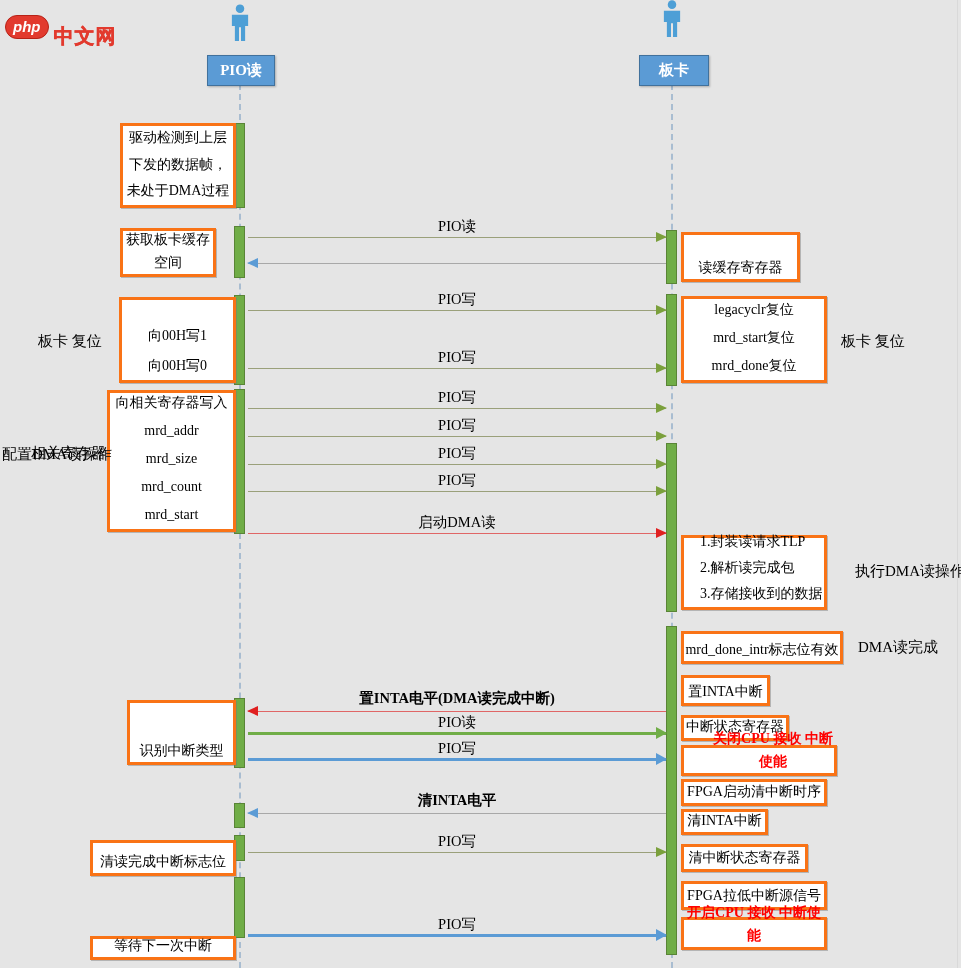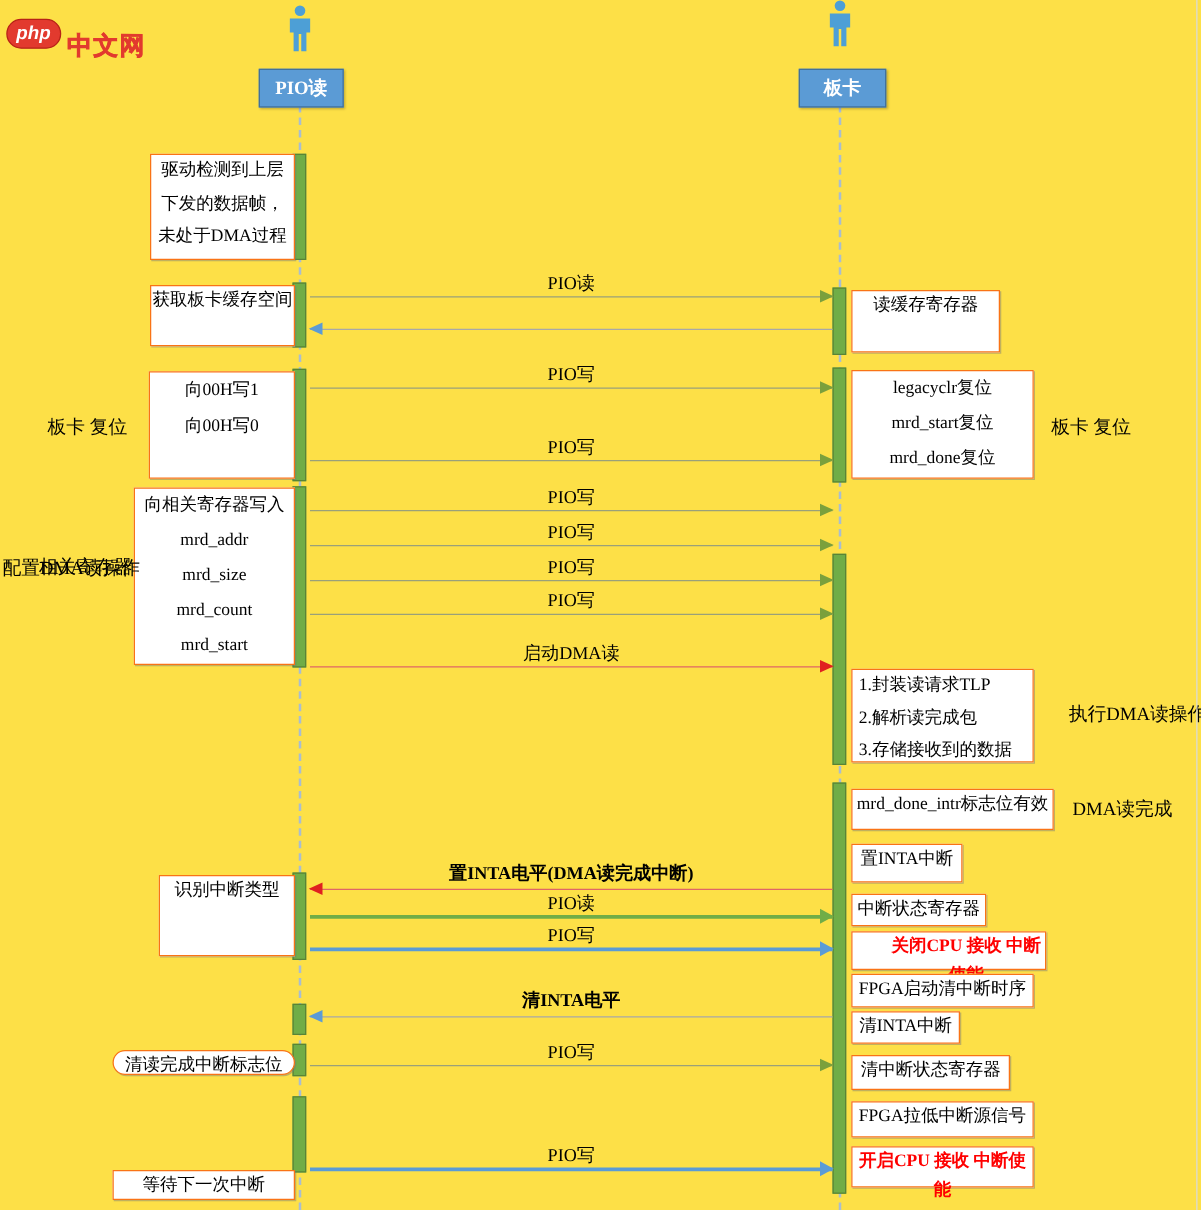--- a/index.html
+++ b/index.html
@@ -1,30 +1,30 @@
 <!DOCTYPE html>
 <html><head>
 <meta charset="utf-8">
 <style>
   html,body{margin:0;padding:0;background:#fff;}
-  #canvas{position:relative;width:961px;height:968px;background:#fde047;overflow:hidden;
+  #canvas{position:relative;width:961px;height:968px;background:#e5e5e5;overflow:hidden;
           font-family:"Liberation Serif","DejaVu Serif",serif;color:#000;}
   
   .lifeline{position:absolute;width:0;border-left:2px dashed #a9bdd1;}
   
   .bar{position:absolute;width:11px;background:#70AD47;border:1px solid #598436;box-sizing:border-box;}
   
   .actor-box{position:absolute;background:#5B9BD5;border:1px solid #41719C;box-shadow:1px 1px 2px rgba(0,0,0,.25);
              color:#fff;font-weight:bold;font-size:15px;display:flex;align-items:center;justify-content:center;}
   .person{position:absolute;}
   
-  .note{position:absolute;background:#fff;border:1px solid #f97316;box-shadow:1px 1px 0 rgba(120,120,120,.45);
-        box-sizing:border-box;font-size:14px;display:flex;flex-direction:column;justify-content:flex-start;
+  .note{position:absolute;background:#fff;border:3px solid #f97316;box-shadow:1px 1px 0 rgba(120,120,120,.45);
+        box-sizing:border-box;font-size:14px;display:flex;flex-direction:column;justify-content:flex-end;
         align-items:center;text-align:center;line-height:1.65;}
-  .note.left-text{align-items:flex-start;text-align:left;padding-left:5px;}
+  .note.left-text{align-items:flex-start;text-align:left;padding-left:16px;}
   .note .red-bold{color:#FF0000;font-weight:bold;}
   
   .flabel{position:absolute;font-size:15px;white-space:nowrap;}
   
   .arrow{position:absolute;left:248px;width:418px;height:0;}
   .aline{position:absolute;left:0;right:0;top:0;border-top:1px solid #9aa07a;}
   .aline.red{border-top-color:#e06666;}
   .aline.gray{border-top-color:#a8a8a8;}
   .aline.thickgreen{border-top:3px solid #70AD47;top:-1px;}
   .aline.thickblue{border-top:3px solid #5B9BD5;top:-1px;}
@@ -162,38 +162,38 @@
     <span class="alabel">PIO写</span>
     <i class="aline thickblue"></i>
       <i class="ahead r blue"></i>
   </div>
 
   <div class="note" style="left:120px;top:123px;width:116px;height:85px;line-height:1.9;">
     <div>驱动检测到上层</div>
     <div>下发的数据帧，</div>
     <div>未处于DMA过程</div>
   </div>
-  <div class="note" style="left:120px;top:228px;width:116px;height:49px;">
+  <div class="note" style="left:120px;top:228px;width:96px;height:49px;">
     <div>获取板卡缓存空间</div>
   </div>
   <div class="note" style="left:119px;top:297px;width:117px;height:86px;line-height:2.1;">
     <div>向00H写1</div>
     <div>向00H写0</div>
   </div>
   <div class="note" style="left:107px;top:390px;width:129px;height:142px;line-height:2.0;">
     <div>向相关寄存器写入</div>
     <div>mrd_addr</div>
     <div>mrd_size</div>
     <div>mrd_count</div>
     <div>mrd_start</div>
   </div>
   <div class="note" style="left:127px;top:700px;width:109px;height:65px;">
     <div>识别中断类型</div>
   </div>
-  <div class="note" style="left:90px;top:840px;width:146px;height:20px;border-radius:10px;">
+  <div class="note" style="left:90px;top:840px;width:146px;height:36px;">
     <div>清读完成中断标志位</div>
   </div>
   <div class="note" style="left:90px;top:936px;width:146px;height:24px;">
     <div>等待下一次中断</div>
   </div>
 
   <div class="note" style="left:681px;top:232px;width:119px;height:50px;">
     <div>读缓存寄存器</div>
   </div>
   <div class="note" style="left:681px;top:296px;width:146px;height:87px;line-height:2.0;">

